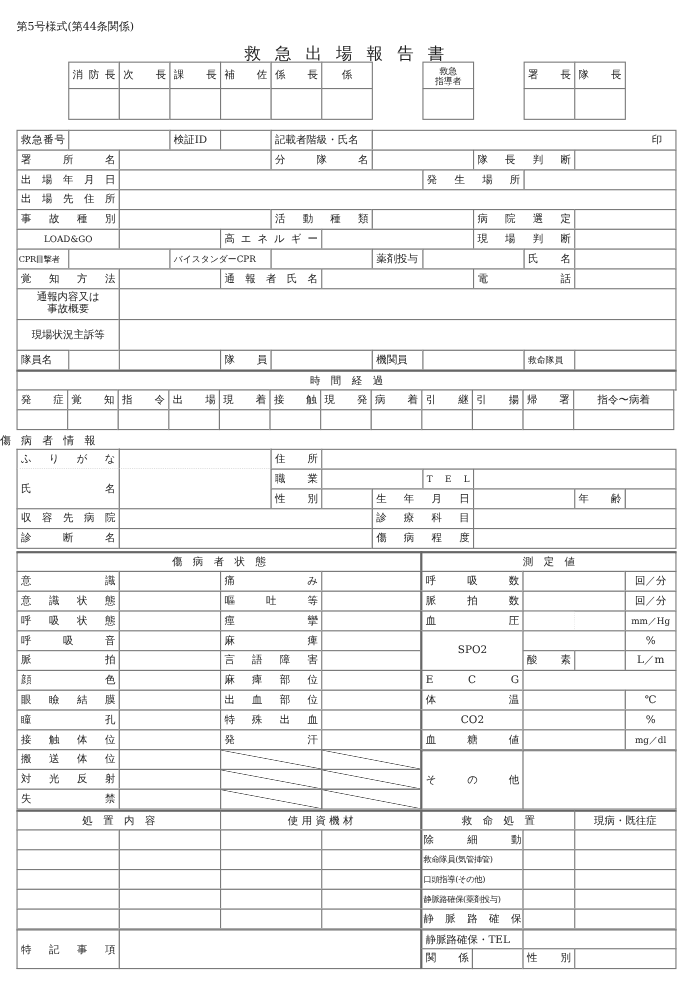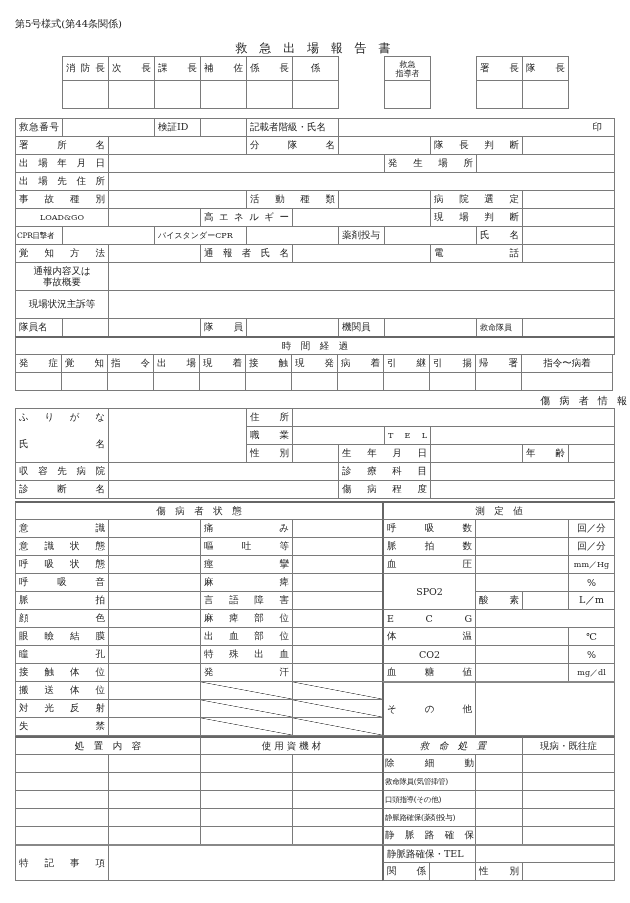--- a/index.html
+++ b/index.html
@@ -15,21 +15,21 @@
   .field{cursor:text;}
   .diag{background:linear-gradient(to top right,transparent calc(50% - 0.6px),#555 50%,transparent calc(50% + 0.6px));}
   .small{font-size:8px;}
   .tiny{font-size:7.5px;letter-spacing:-0.3px;}
   .jst span{display:inline-block;}
 </style>
 </head>
 <body>
 
 <div class="t" style="left:15px;top:17px;font-size:10px;">第5号様式(第44条関係)</div>
-<div class="t" style="left:0;width:630px;top:40px;text-align:center;font-size:12px;letter-spacing:4px;">救 急 出 場 報 告 書</div>
+<div class="t" style="left:0;width:630px;top:40px;text-align:center;font-size:15px;letter-spacing:4px;">救 急 出 場 報 告 書</div>
 
 <div id="appr1">
     <div class="c jst" style="left:62px;top:56px;width:47px;height:25px;">
       <span>消</span>
       <span>防</span>
       <span>長</span>
     </div>
     <div class="c field" style="left:62px;top:80px;width:47px;height:29px;"></div>
     <div class="c jst" style="left:108px;top:56px;width:47px;height:25px;">
       <span>次</span>
@@ -282,21 +282,21 @@
       <div class="c jst" style="left:475px;top:354px;width:47px;height:19px;">
         <span>帰</span>
         <span>署</span>
       </div>
       <div class="c field" style="left:475px;top:372px;width:47px;height:19px;"></div>
       <div class="c ctr" style="left:521px;top:354px;width:92px;height:19px;">指令〜病着</div>
       <div class="c field" style="left:521px;top:372px;width:92px;height:19px;"></div>
     </div>
 </div>
 
-<div class="t" style="left:0;width:630px;top:394px;text-align:right;font-size:10px;letter-spacing:3px;">傷 病 者 情 報</div>
+<div class="t" style="left:0;width:630px;top:394px;text-align:left;font-size:10px;letter-spacing:3px;">傷 病 者 情 報</div>
 <div>
   <div class="c jst" style="left:15px;top:408px;width:94px;height:19px;border-bottom:1px dotted #777;">
       <span>ふ</span>
       <span>り</span>
       <span>が</span>
       <span>な</span>
     </div>
   <div class="c field" style="left:108px;top:408px;width:139px;height:19px;border-bottom:1px dotted #777;"></div>
   <div class="c jst" style="left:15px;top:426px;width:94px;height:37px;border-top:none;">
       <span>氏</span>
@@ -570,21 +570,21 @@
       <span>そ</span>
       <span>の</span>
       <span>他</span>
     </div>
   <div class="c field" style="left:475px;top:681px;width:140px;height:55px;border-top:2px solid #888;"></div>
 </div>
 
 <div>
   <div class="c ctr" style="left:15px;top:736px;width:186px;height:19px;border-top:2px solid #666;">処　置　内　容</div>
   <div class="c ctr" style="left:200px;top:736px;width:183px;height:19px;border-top:2px solid #666;">使 用 資 機 材</div>
-  <div class="c ctr" style="left:382px;top:736px;width:141px;height:19px;border-top:2px solid #666;border-left:2px solid #666;font-style:italic;">救　命　処　置</div>
+  <div class="c ctr" style="left:382px;top:736px;width:141px;height:19px;border-top:2px solid #666;border-left:2px solid #666;">救　命　処　置</div>
   <div class="c ctr" style="left:522px;top:736px;width:93px;height:19px;border-top:2px solid #666;">現病・既往症</div>
   <div id="tr">
       <div class="c field" style="left:15px;top:754px;width:94px;height:19px;"></div>
       <div class="c field" style="left:108px;top:754px;width:93px;height:19px;"></div>
       <div class="c field" style="left:200px;top:754px;width:93px;height:19px;"></div>
       <div class="c field" style="left:292px;top:754px;width:91px;height:19px;"></div>
       <div class="c jst" style="left:382px;top:754px;width:94px;height:19px;border-left:2px solid #666;padding:0 1px;">
         <span>除</span>
         <span>細</span>
         <span>動</span>

